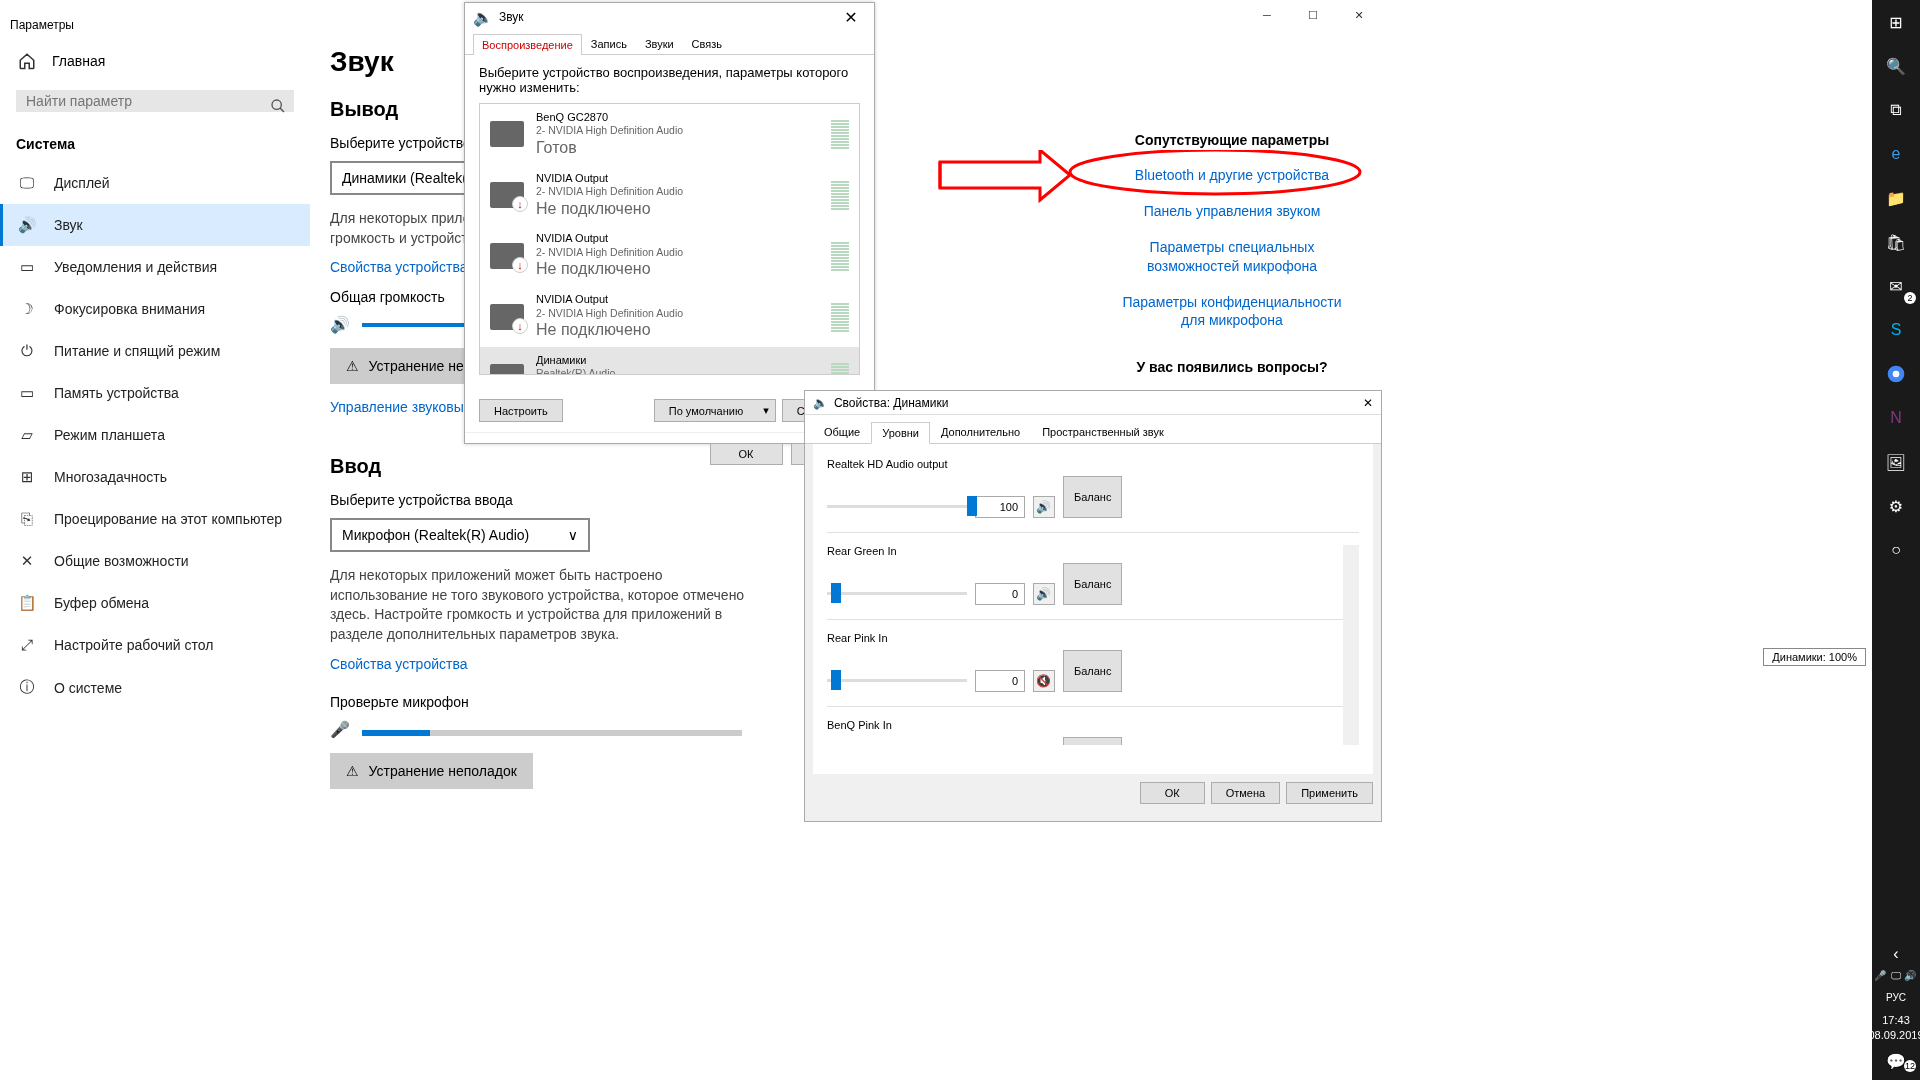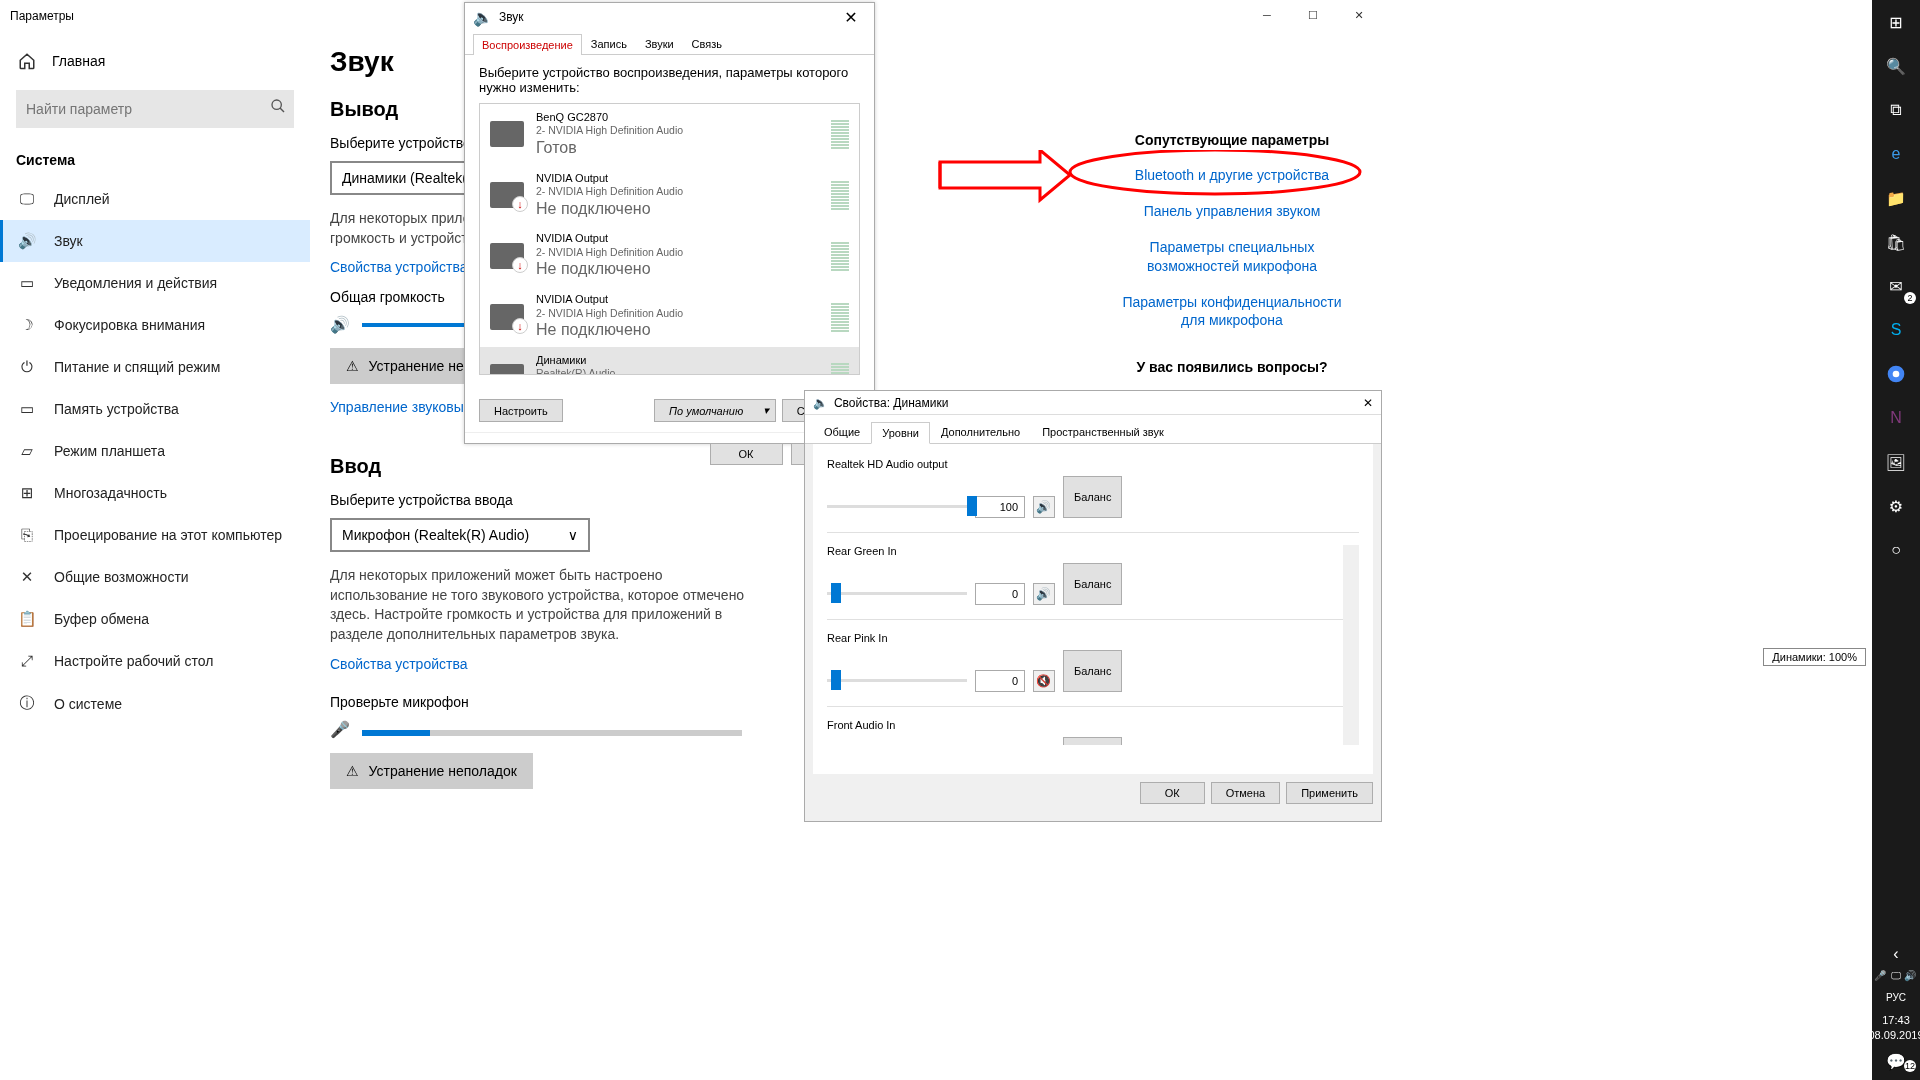--- a/index.html
+++ b/index.html
@@ -1,29 +1,29 @@
 <!DOCTYPE html>
 <html><head>
 <meta charset="utf-8">
 <style>
 * { margin:0; padding:0; box-sizing:border-box; font-family:"Segoe UI",Arial,sans-serif; }
 body { width:1920px; height:1080px; background:#fff; position:relative; overflow:hidden; }
 
 
 .settings-window { position:absolute; top:0; left:0; width:1382px; height:1080px; background:#fff; }
-.settings-titlebar { height:32px; display:flex; align-items:center; padding:0 10px; justify-content:space-between; }
+.settings-titlebar { height:32px; display:flex; align-items:flex-end; padding:0 10px; justify-content:space-between; }
 .settings-titlebar .title { font-size:12px; }
 .win-controls { display:flex; position:absolute; top:0; right:0; }
 .win-btn { width:46px; height:30px; display:flex; align-items:center; justify-content:center; font-size:11px; color:#333; }
 
 .settings-body { display:flex; height:calc(100% - 32px); }
 .sidebar { width:310px; padding:10px 0; }
 .home-link { display:flex; align-items:center; gap:16px; padding:10px 18px; font-size:14px; }
 .search-box { margin:10px 16px 14px; position:relative; }
-.search-box input { width:100%; height:38px; font-size:14px; padding:0 30px 0 10px; border:none; background:#e6e6e6; }
+.search-box input { width:100%; height:22px; font-size:14px; padding:0 30px 0 10px; border:none; background:#e6e6e6; }
 .search-box .search-icon { position:absolute; right:8px; top:8px; color:#555; }
 .sidebar-heading { padding:10px 16px; font-weight:600; font-size:14px; }
 .nav-item { display:flex; align-items:center; gap:18px; padding:12px 18px; font-size:14px; color:#222; cursor:pointer; }
 .nav-item.active { background:#d9ecff; border-left:3px solid #0078d4; padding-left:15px; }
 .nav-icon { width:18px; text-align:center; font-size:15px; color:#333; }
 
 .content { flex:1; padding:8px 0 0 20px; position:relative; }
 .page-title { font-size:28px; font-weight:600; margin:6px 0 20px; }
 .section-h { font-size:20px; font-weight:600; margin:4px 0 14px; }
 .label { font-size:14px; margin-bottom:10px; }
@@ -61,21 +61,21 @@
 .device-icon.disconnected::after { content:"↓"; position:absolute; bottom:-4px; right:-4px; width:14px; height:14px; background:#fff; border-radius:50%; color:#c00; font-size:11px; text-align:center; line-height:14px; border:1px solid #ccc; font-weight:bold; }
 .device-icon.default::after { content:"✓"; position:absolute; bottom:-4px; right:-4px; width:14px; height:14px; background:#3a3; border-radius:50%; color:#fff; font-size:10px; text-align:center; line-height:14px; }
 .device-info { flex:1; line-height:1.3; }
 .device-name { font-weight:400; }
 .device-sub { color:#666; font-size:10.5px; }
 .device-status { color:#666; font-size:16px; }
 .level-bars { width:18px; height:30px; display:flex; flex-direction:column-reverse; gap:1px; }
 .level-bars .bar { height:2px; background:#b8d8c0; }
 .dlg-buttons-row { display:flex; justify-content:space-between; margin-top:24px; gap:6px; }
 .dlg-btn { padding:4px 14px; font-size:11px; background:#e1e1e1; border:1px solid #adadad; cursor:pointer; }
-.dlg-btn.combo { display:flex; align-items:center; gap:20px; padding-right:6px;font-style:italic; }
+.dlg-btn.combo { display:flex; align-items:center; gap:20px; padding-right:6px; }
 .dlg-footer { padding:10px 14px; display:flex; justify-content:flex-end; gap:8px; border-top:1px solid #eee; }
 
 
 .props-dialog { position:absolute; top:390px; left:804px; width:578px; height:432px; background:#f0f0f0; border:1px solid #aaa; }
 .props-titlebar { height:24px; display:flex; align-items:center; background:#fff; padding:0 8px; gap:6px; font-size:12px; border-bottom:1px solid #ddd; }
 .props-titlebar .spacer { flex:1; }
 .props-tabs { display:flex; font-size:11px; background:#fff; padding:6px 8px 0; border-bottom:1px solid #ccc; }
 .props-tab { padding:4px 10px; border:1px solid transparent; cursor:pointer; }
 .props-tab.active { border:1px solid #ccc; border-bottom:1px solid #fff; background:#fff; position:relative; top:1px; }
 .props-content { background:#fff; margin:0 8px 8px; padding:14px; height:330px; }
@@ -433,21 +433,21 @@
               <div class="level-track">
                 <div class="level-thumb" style="left:3%"></div>
               </div>
             </div>
             <input class="level-value" value="0" style="">
             <div class="mute-btn">🔇</div>
             <button class="balance-btn">Баланс</button>
           </div>
         </div>
         <div class="level-group">
-          <div class="level-label">Front Audio In</div>
+          <div class="level-label">BenQ Pink In</div>
           <div class="level-row">
             <div class="level-slider">
               <div class="level-track">
                 <div class="level-thumb" style="left:3%"></div>
               </div>
             </div>
             <input class="level-value" value="0" style="">
             <div class="mute-btn">🔇</div>
             <button class="balance-btn">Баланс</button>
           </div>

